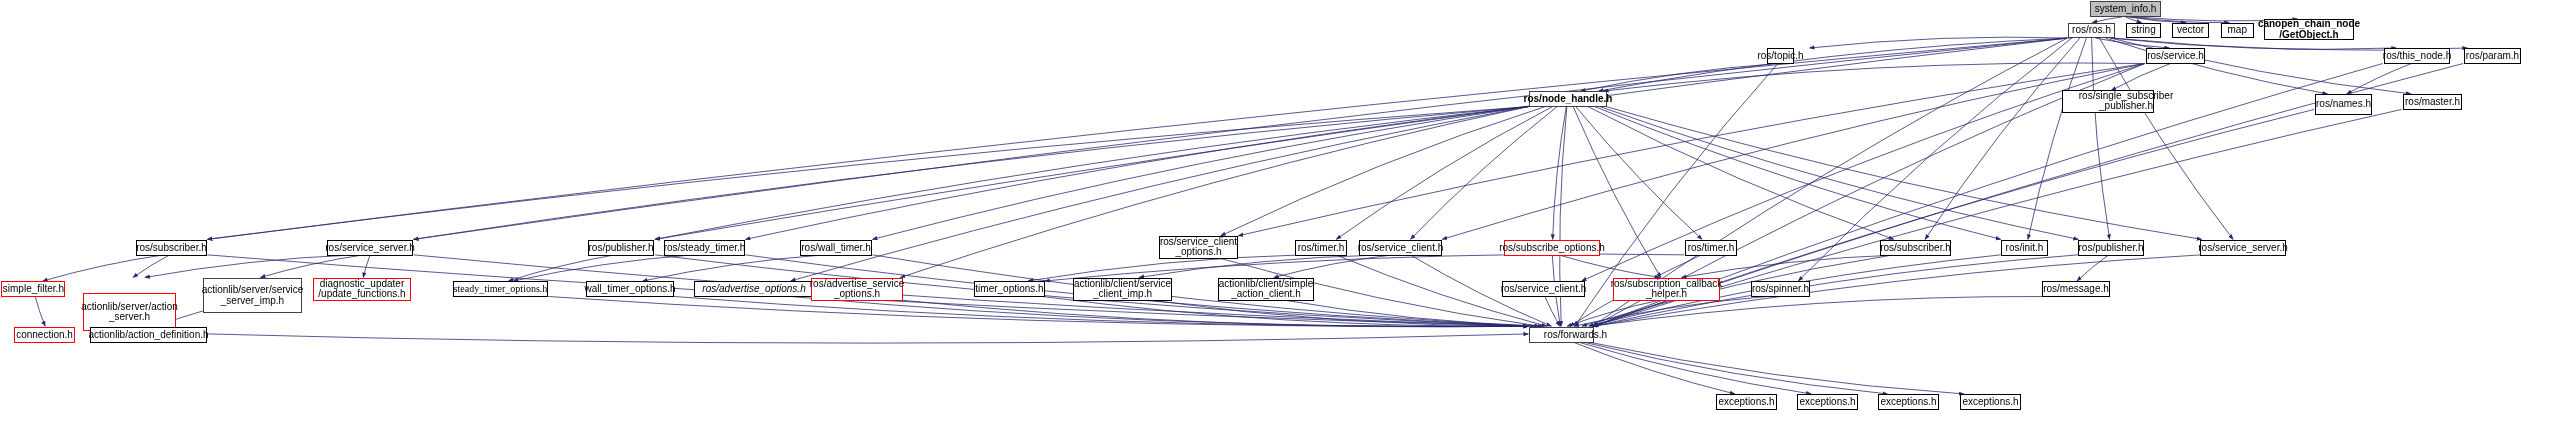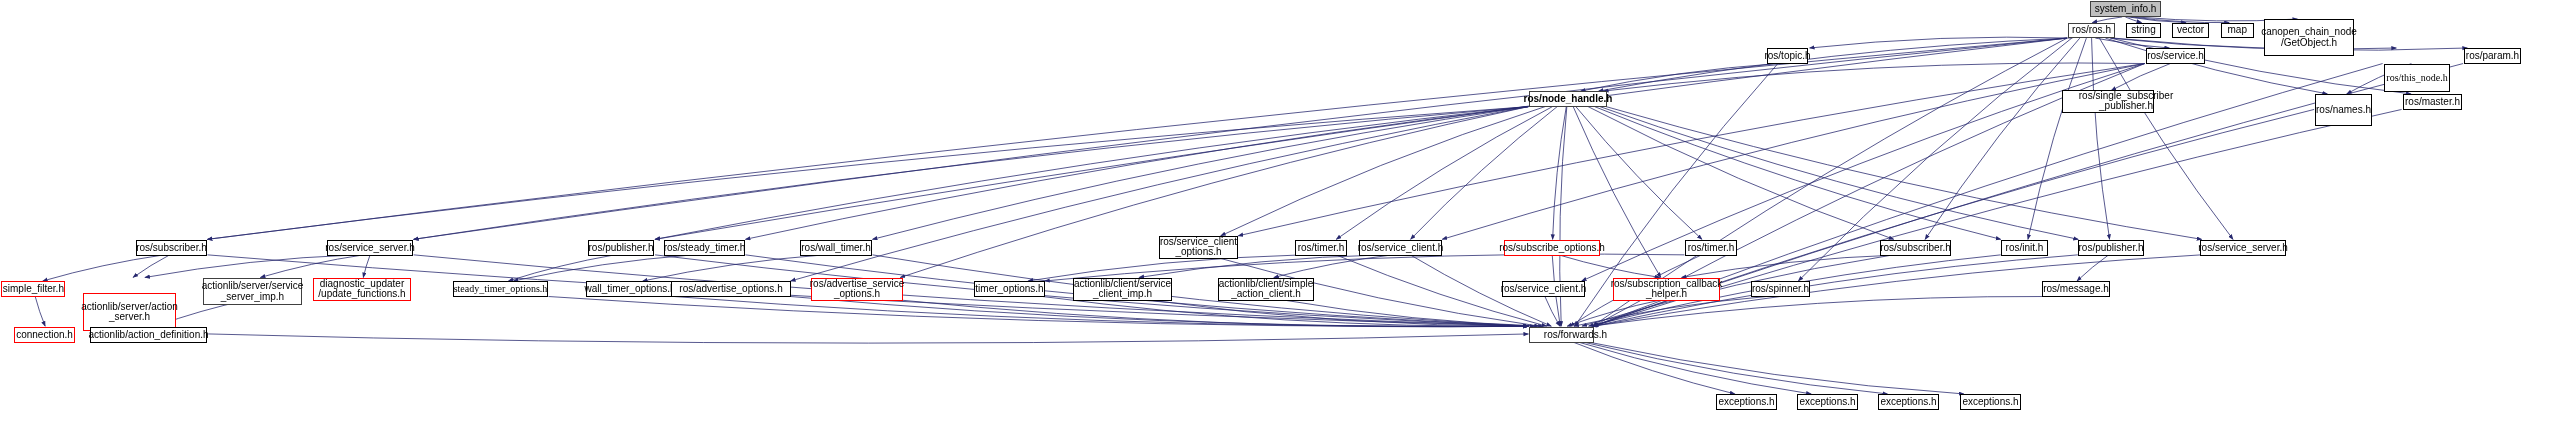--- a/index.html
+++ b/index.html
@@ -123,56 +123,56 @@
       <path d="M2224.72,484 Q2337.41,529.0696 2455.28,558" fill="none" stroke="#27286e" stroke-width="1.1" marker-end="url(#arrow)"></path>
       <path d="M2231.62,484 Q2394.91,532.6116 2563.38,558" fill="none" stroke="#27286e" stroke-width="1.1" marker-end="url(#arrow)"></path>
       <path d="M2238.52,484 Q2452.41,536.1536 2671.48,558" fill="none" stroke="#27286e" stroke-width="1.1" marker-end="url(#arrow)"></path>
       <path d="M2245.42,484 Q2509.91,539.6956 2779.58,558" fill="none" stroke="#27286e" stroke-width="1.1" marker-end="url(#arrow)"></path>
     </svg>
 <div class="node root" style="left: 2090px; top: 1.4px; width: 71px; height: 15.5px;">system_info.h</div>
     <div class="node gray" style="left: 2068px; top: 22.6px; width: 47px; height: 15.5px;">ros/ros.h</div>
     <div class="node" style="left: 2126px; top: 22.6px; width: 35px; height: 15.5px;">string</div>
     <div class="node" style="left: 2172px; top: 22.6px; width: 37px; height: 15.5px;">vector</div>
     <div class="node" style="left: 2221px; top: 22.6px; width: 32.5px; height: 15.5px;">map</div>
-    <div class="node" style="left: 2264px; top: 19px; width: 90px; height: 37px;">canopen_chain_node
+    <div class="node" style="left: 2264px; top: 19px; width: 90px; height: 21px; font-weight: bold;">canopen_chain_node
 /GetObject.h</div>
-    <div class="node" style="left: 1767px; top: 48px; width: 41px; height: 15.5px;">ros/topic.h</div>
+    <div class="node" style="left: 1767px; top: 48px; width: 27px; height: 15.5px;">ros/topic.h</div>
     <div class="node" style="left: 2146px; top: 48px; width: 59px; height: 15.5px;">ros/service.h</div>
-    <div class="node" style="left: 2384px; top: 64px; width: 66px; height: 28px; font-family: Liberation Serif, serif;">ros/this_node.h</div>
+    <div class="node" style="left: 2384px; top: 48px; width: 66px; height: 16px;">ros/this_node.h</div>
     <div class="node" style="left: 2464px; top: 48px; width: 57px; height: 15.5px; text-align: center;">ros/param.h</div>
     <div class="node" style="left: 2062px; top: 90px; width: 92px; height: 22.6px; padding-left: 36px;">ros/single_subscriber
 _publisher.h</div>
-    <div class="node" style="left: 2315px; top: 94px; width: 57px; height: 32px; text-align: right;">ros/names.h</div>
+    <div class="node" style="left: 2315px; top: 94px; width: 57px; height: 21px; text-align: right;">ros/names.h</div>
     <div class="node" style="left: 2403px; top: 94px; width: 59px; height: 15.5px;">ros/master.h</div>
     <div class="node gray" style="left: 1529px; top: 91px; width: 78px; height: 15.5px; font-weight: bold;">ros/node_handle.h</div>
     <div class="node" style="left: 136px; top: 240px; width: 71px; height: 15.5px;">ros/subscriber.h</div>
     <div class="node" style="left: 327px; top: 240px; width: 86px; height: 15.5px;">ros/service_server.h</div>
     <div class="node" style="left: 588px; top: 240px; width: 66px; height: 15.5px;">ros/publisher.h</div>
     <div class="node" style="left: 664px; top: 240px; width: 81px; height: 15.5px;">ros/steady_timer.h</div>
     <div class="node" style="left: 800px; top: 240px; width: 72px; height: 15.5px;">ros/wall_timer.h</div>
     <div class="node" style="left: 1159px; top: 236px; width: 79px; height: 22.6px;">ros/service_client
 _options.h</div>
     <div class="node" style="left: 1295px; top: 240px; width: 52px; height: 15.5px;">ros/timer.h</div>
     <div class="node" style="left: 1359px; top: 240px; width: 83px; height: 15.5px;">ros/service_client.h</div>
     <div class="node red" style="left: 1504px; top: 240px; width: 96px; height: 15.5px;">ros/subscribe_options.h</div>
     <div class="node" style="left: 1685px; top: 240px; width: 52px; height: 15.5px;">ros/timer.h</div>
     <div class="node" style="left: 1880px; top: 240px; width: 71px; height: 15.5px;">ros/subscriber.h</div>
     <div class="node" style="left: 2001px; top: 240px; width: 47px; height: 15.5px;">ros/init.h</div>
     <div class="node" style="left: 2078px; top: 240px; width: 66px; height: 15.5px;">ros/publisher.h</div>
     <div class="node" style="left: 2200px; top: 240px; width: 86px; height: 15.5px;">ros/service_server.h</div>
     <div class="node red" style="left: 1.4px; top: 281px; width: 64px; height: 15.5px;">simple_filter.h</div>
     <div class="node red" style="left: 83px; top: 278px; width: 93px; height: 38px; margin-top: 15px;">actionlib/server/action
 _server.h</div>
-    <div class="node gray" style="left: 203px; top: 278px; width: 99px; height: 27px;">actionlib/server/service
+    <div class="node gray" style="left: 203px; top: 278px; width: 99px; height: 35px;">actionlib/server/service
 _server_imp.h</div>
     <div class="node red" style="left: 313px; top: 278px; width: 98px; height: 22.6px;">diagnostic_updater
 /update_functions.h</div>
     <div class="node" style="left: 453px; top: 281px; width: 95px; height: 15.5px; font-family: Liberation Serif, serif;">steady_timer_options.h</div>
     <div class="node" style="left: 586px; top: 281px; width: 88px; height: 15.5px;">wall_timer_options.h</div>
-    <div class="node" style="left: 671px; top: 281px; width: 120px; height: 15.5px;">ros/advertise_options.h</div>
+    <div class="node" style="left: 694px; top: 281px; width: 120px; height: 15.5px; font-style: italic;">ros/advertise_options.h</div>
     <div class="node red" style="left: 811px; top: 278px; width: 92px; height: 22.6px;">ros/advertise_service
 _options.h</div>
     <div class="node" style="left: 974px; top: 281px; width: 71px; height: 15.5px;">timer_options.h</div>
     <div class="node" style="left: 1073px; top: 278px; width: 99px; height: 22.6px;">actionlib/client/service
 _client_imp.h</div>
     <div class="node" style="left: 1218px; top: 278px; width: 96px; height: 22.6px;">actionlib/client/simple
 _action_client.h</div>
     <div class="node" style="left: 1502px; top: 281px; width: 83px; height: 15.5px;">ros/service_client.h</div>
     <div class="node red" style="left: 1613px; top: 278px; width: 107px; height: 22.6px;">ros/subscription_callback
 _helper.h</div>

